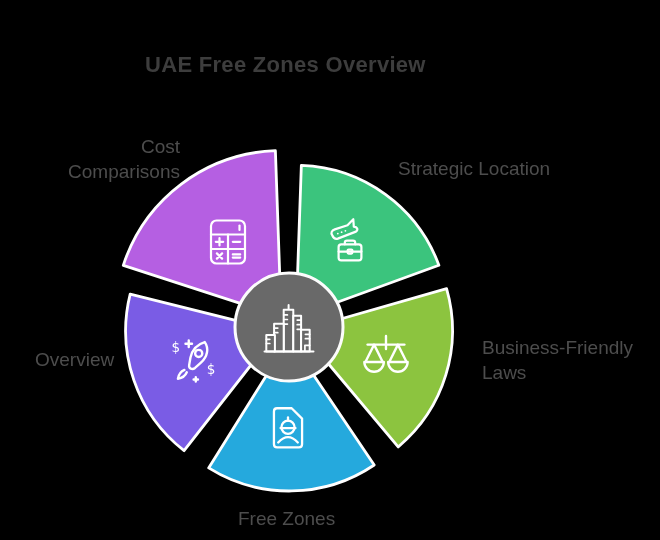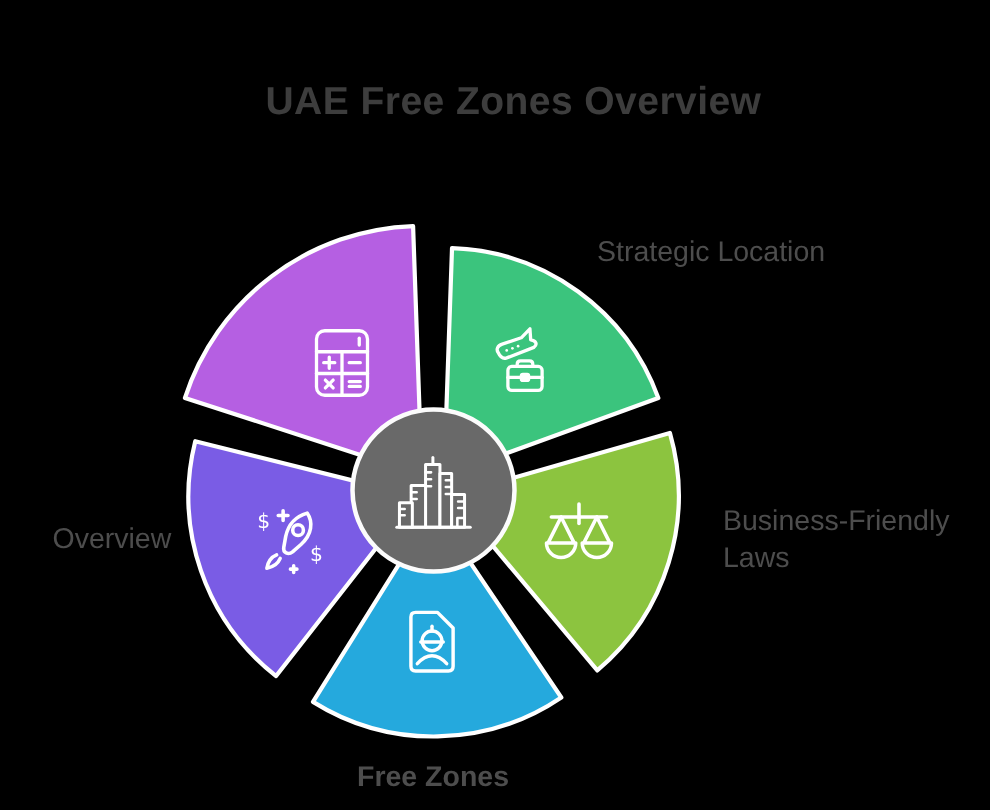--- a/index.html
+++ b/index.html
@@ -3,32 +3,32 @@
 <meta charset="utf-8">
 <style>
   html,body { margin:0; padding:0; background:#000; }
   .canvas {
     position:relative; width:660px; height:540px; overflow:hidden;
     background:var(--bg,#000);
     font-family:"Liberation Sans", sans-serif;
   }
   .title {
     position:absolute; left:145px; top:52px;
-    font-size:26px; font-weight:bold; letter-spacing:.3px;
-    color:var(--title-text,#3d3d3d); white-space:nowrap;margin-left:32px;
+    font-size:22px; font-weight:bold; letter-spacing:.3px;
+    color:var(--title-text,#3d3d3d); white-space:nowrap;
   }
   .lbl {
     position:absolute; font-size:19px; line-height:25px;
     color:var(--label-text,#4d4d4d);
   }
   .lbl-cost      { left:40px;  top:134px; width:140px; text-align:right; }
   .lbl-strategic { left:398px; top:156px; white-space:nowrap;text-align:right; }
   .lbl-laws      { left:470px; top:335px; width:175px;margin-left:12px; }
   .lbl-benefits  { left:35px;  top:347px; white-space:nowrap; }
-  .lbl-freezones { left:238px; top:506px; white-space:nowrap;font-weight:bold; }
+  .lbl-freezones { left:238px; top:506px; white-space:nowrap; }
   #diagram { position:absolute; left:0; top:0; }
   #diagram .skyline-fill { fill:var(--center-fill,#696969); }
   #diagram text { font-family:"DejaVu Sans", sans-serif; }
 </style>
 </head>
 <body>
 
 <div class="canvas">
   <div class="title">UAE Free Zones Overview</div>
 
@@ -104,17 +104,18 @@
     <path stroke-width="1.7" d="M21.7 12.4 H25.4 M21.7 17 H25.4 M21.7 21.6 H25.4"></path>
     <path stroke-width="1.7" d="M35.2 17.6 H39.1 M35.2 22.2 H39.1 M35.2 26.8 H39.1"></path>
     <path stroke-width="1.7" d="M12.1 25.6 H15.8 M12.1 30.2 H15.8"></path>
     <path stroke-width="1.7" d="M4.3 36.8 H7.8 M4.3 41 H7.8"></path>
     <path stroke-width="1.7" d="M43.4 31.8 H47.7 M43.4 36.2 H47.7"></path>
     <path stroke-width="1.7" d="M42.9 48.5 V42.8 H47.7"></path>
     <path d="M2.5 49 H51.5"></path>
       </g>
     </svg>
 
+  <div class="lbl lbl-cost">Cost Comparisons</div>
   <div class="lbl lbl-strategic">Strategic Location</div>
   <div class="lbl lbl-laws">Business-Friendly Laws</div>
   <div class="lbl lbl-freezones">Free Zones</div>
   <div class="lbl lbl-benefits">Overview</div>
 </div>
 
 </body></html>

